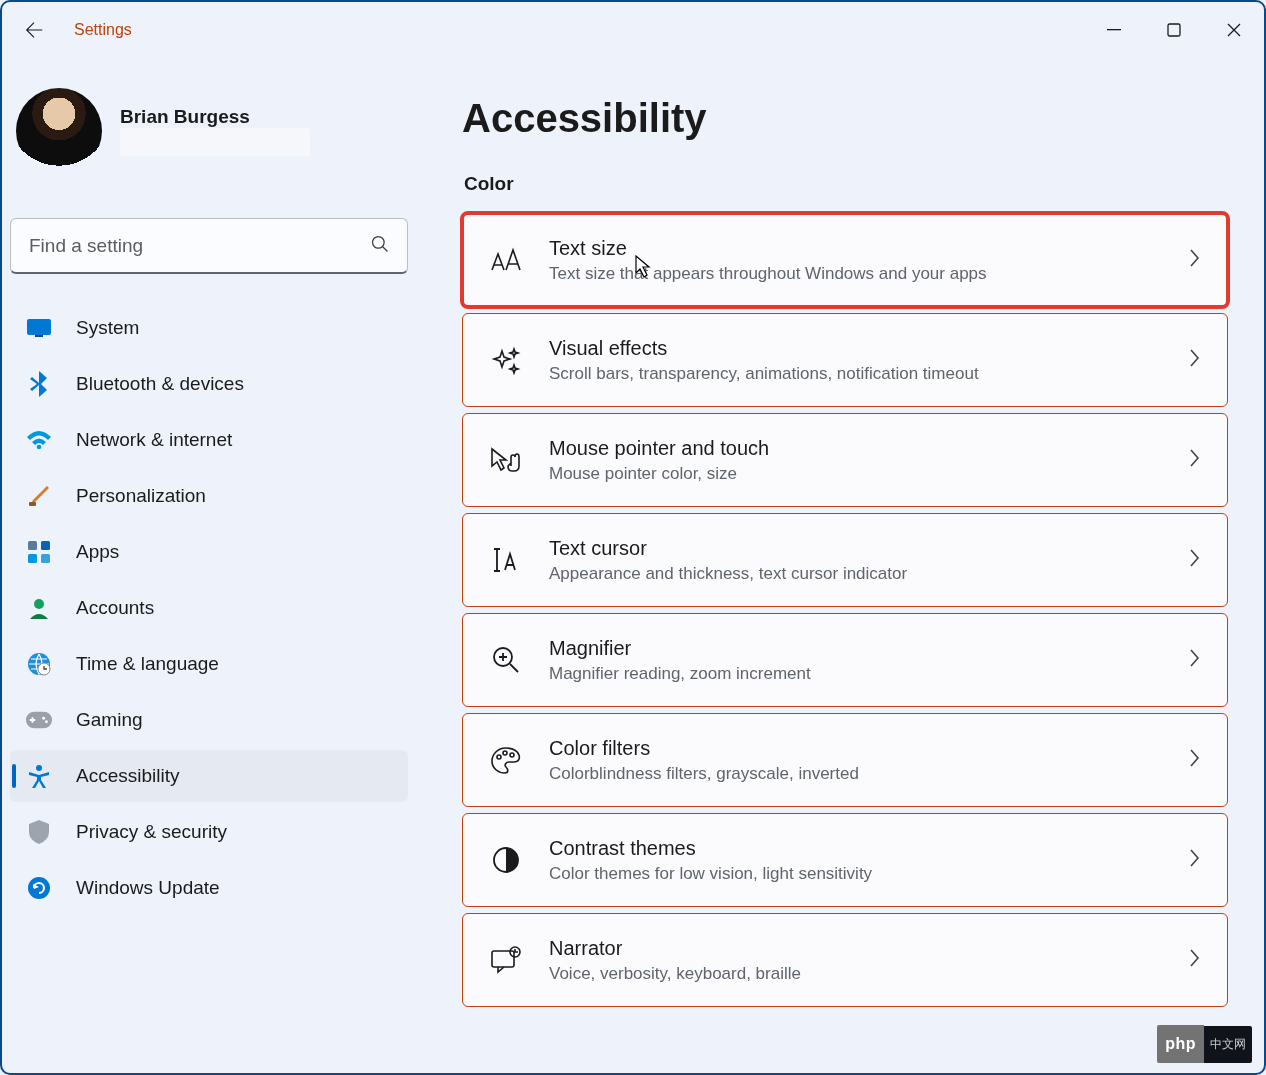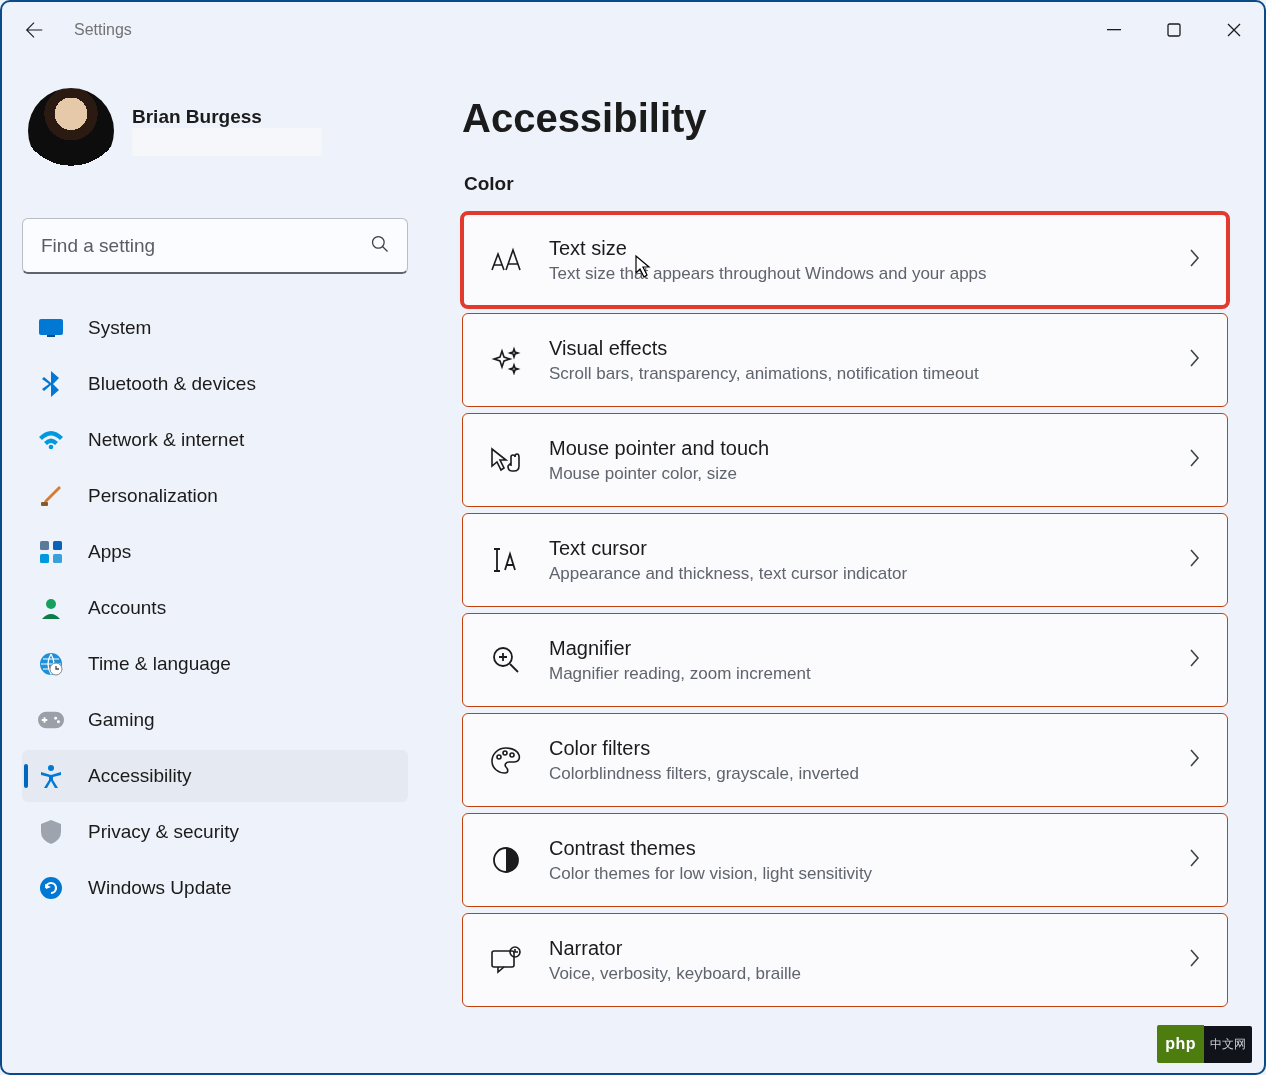--- a/index.html
+++ b/index.html
@@ -25,27 +25,27 @@
   .titlebar {
     height: 56px;
     display: flex;
     align-items: center;
     justify-content: space-between;
     padding: 0 0 0 20px;
     gap: 28px;
   }
   .titlebar-left { display: flex; align-items: center; gap: 28px; }
   .back-btn { width: 24px; height: 24px; display: flex; align-items: center; justify-content: center; cursor: pointer; color: #1b1b1b; }
-  .app-title { font-size: 16px; color: #737373; }
+  .app-title { font-size: 16px; color: #c2410c; }
   .win-controls { display: flex; height: 100%; }
   .win-btn { width: 60px; display: flex; align-items: center; justify-content: center; cursor: pointer; color: #1b1b1b; }
   
   .body { display: flex; flex: 1; min-height: 0; }
   
-  .sidebar { width: 420px; padding: 24px 14px 0 20px; display: flex; flex-direction: column; }
+  .sidebar { width: 420px; padding: 24px 14px 0 8px; display: flex; flex-direction: column; }
   .profile { display: flex; align-items: center; gap: 18px; margin-bottom: 30px; padding: 6px 6px 14px 6px; }
   .avatar { width: 86px; height: 86px; border-radius: 50%; background: radial-gradient(circle at 50% 30%, #e6c9a8 0 22%, #2b1a12 22% 36%, #0d0d0d 36% 70%, #eef2fa 70%); flex-shrink: 0; }
   .profile-name { font-size: 19px; font-weight: 600; color: #1b1b1b; }
   .profile-sub { width: 190px; height: 28px; background: #f6f7fb; border-radius: 3px; }
   .search-wrap { position: relative; margin-bottom: 28px; }
   .search-input {
     width: 100%; height: 56px; padding: 0 52px 0 18px;
     border: 1px solid #b9bdc5; border-bottom: 2px solid #5f6570;
     border-radius: 6px; background: #fbfcff; font-size: 19px; color: #333;
   }
@@ -74,21 +74,21 @@
     padding: 20px 26px; cursor: pointer; min-height: 94px;
   }
   .card.highlight { outline: 4px solid #e23b2e; outline-offset: -2px; }
   .card-icon { width: 34px; height: 34px; display: flex; align-items: center; justify-content: center; color: #1b1b1b; flex-shrink: 0; }
   .card-text { flex: 1; }
   .card-title { font-size: 20px; color: #1b1b1b; line-height: 1.3; }
   .card-sub { font-size: 17px; color: #5f646d; line-height: 1.35; margin-top: 2px; }
   .card-chevron { color: #3f434b; }
   .cursor-overlay { position: absolute; left: 635px; top: 255px; pointer-events: none; color: #000; }
   .badge { position: absolute; right: 14px; bottom: 12px; display: flex; align-items: center; }
-  .badge-php { background: #4d7c0f; color: #fff; font-size: 16px; font-weight: 700; padding: 10px 8px; border-radius: 2px 0 0 2px; font-family: Arial, sans-serif; letter-spacing: 0.5px; }
+  .badge-php { background: #737373; color: #fff; font-size: 16px; font-weight: 700; padding: 10px 8px; border-radius: 2px 0 0 2px; font-family: Arial, sans-serif; letter-spacing: 0.5px; }
   .badge-cn { background: #10131a; color: #c9ccd3; font-size: 12px; padding: 10px 6px; border-radius: 0 2px 2px 0; }
 </style>
 </head>
 <body>
 
 <div class="window">
 
   <div class="titlebar">
     <div class="titlebar-left">
       <div class="back-btn">

